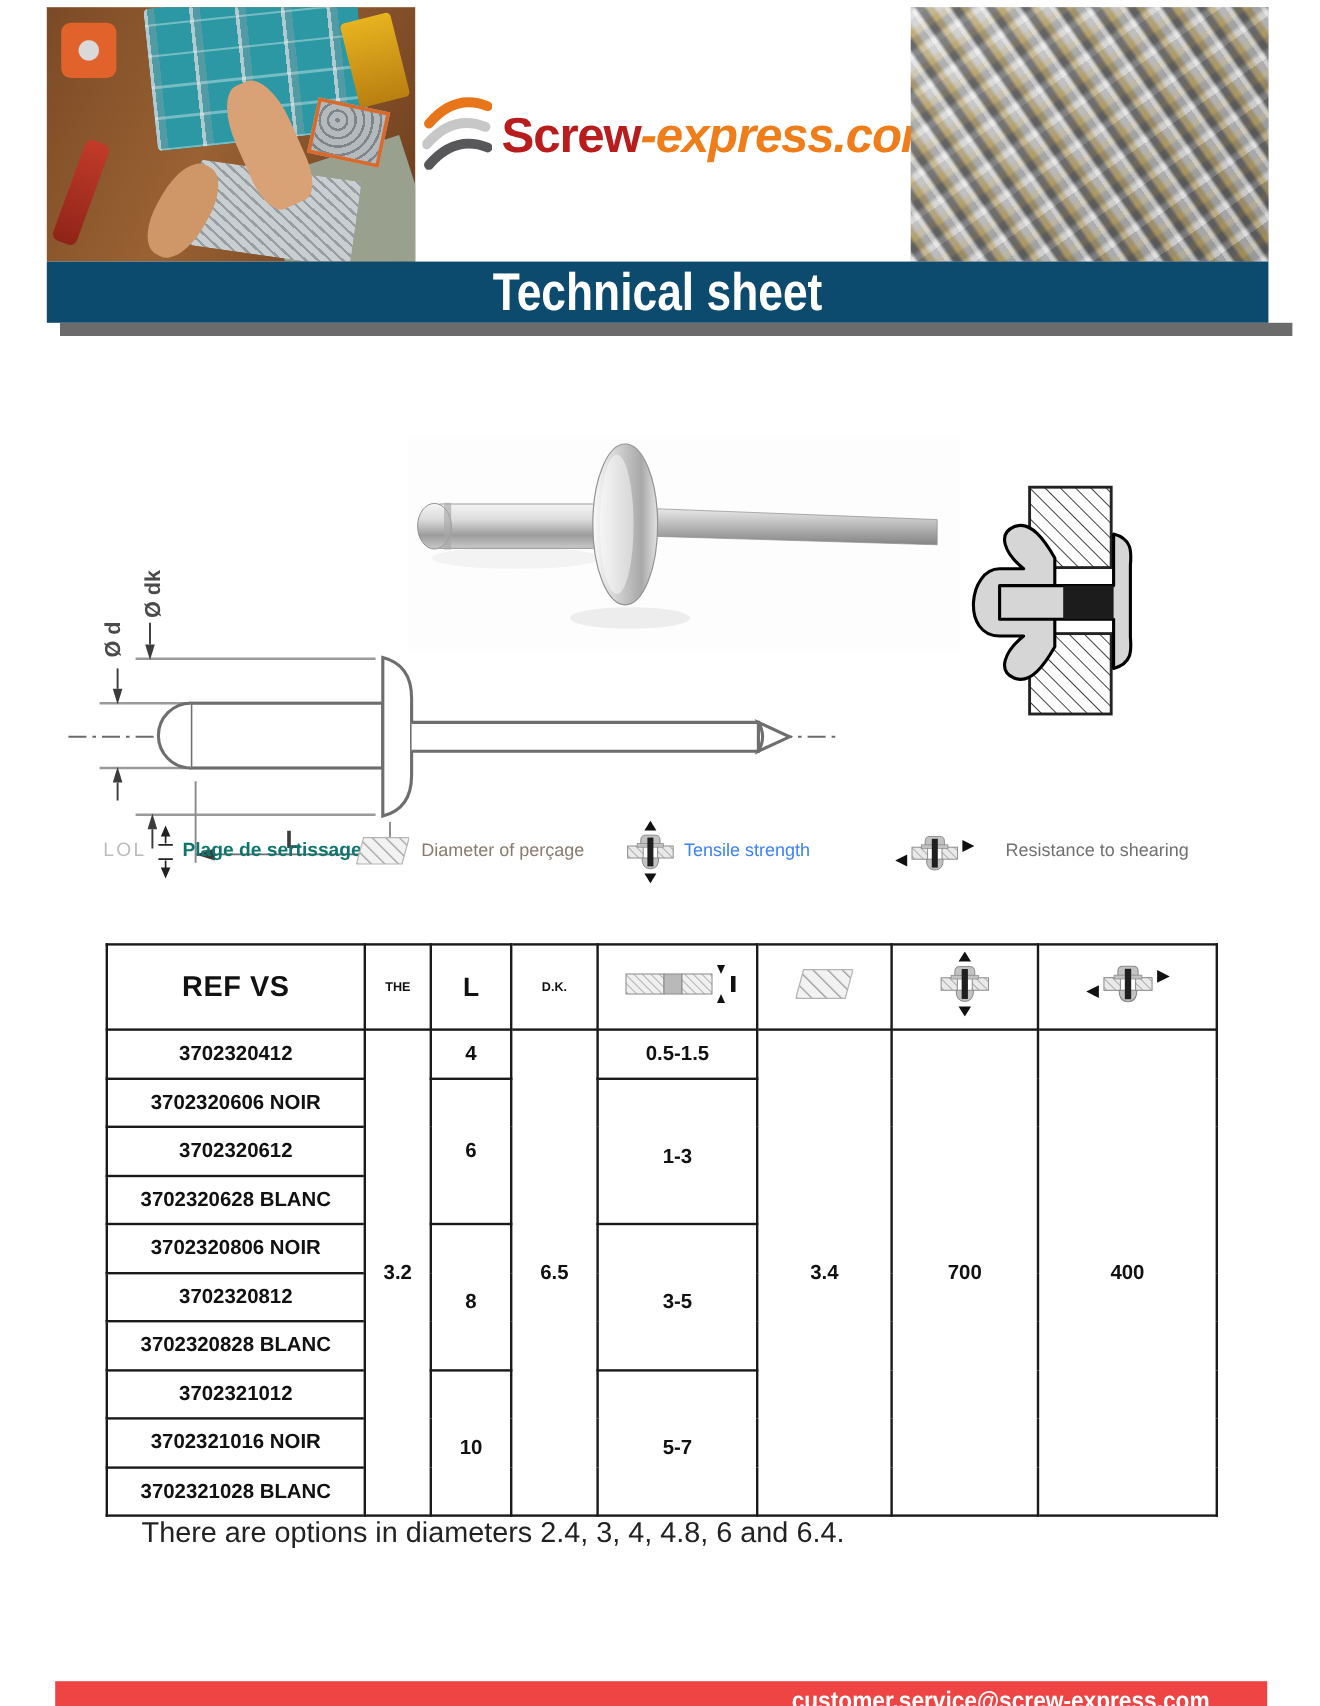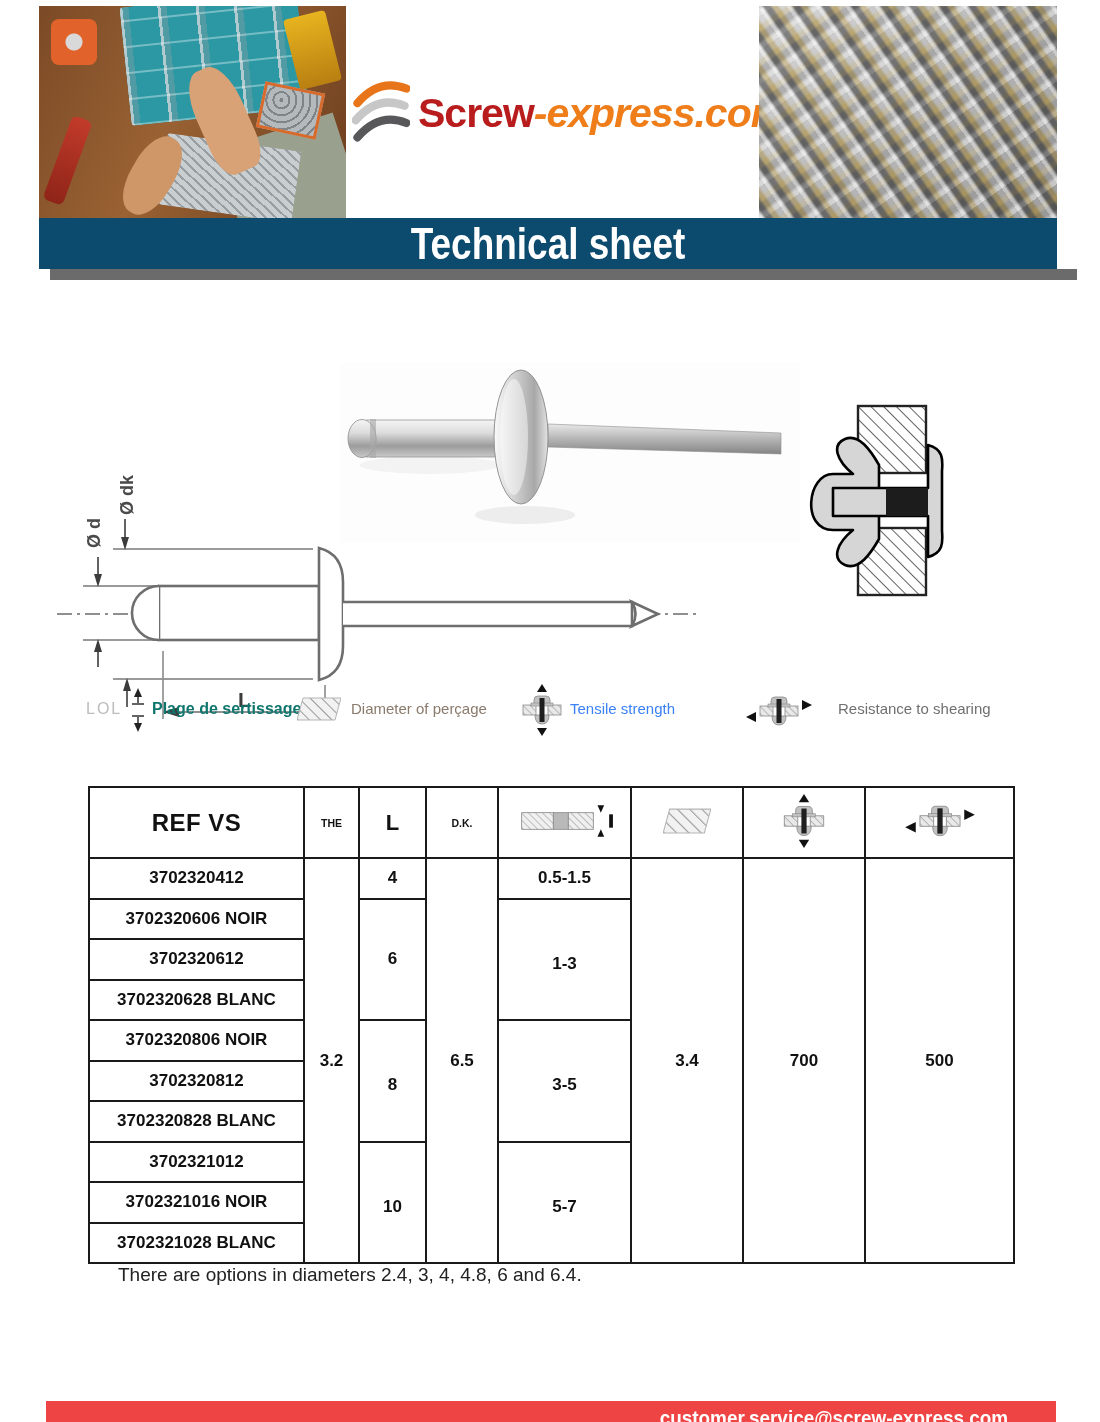--- a/index.html
+++ b/index.html
@@ -66,21 +66,21 @@
   table.spec thead tr { height:71px; }
   table.spec tbody tr { height:40.5px; }
   .h-ref { font-size:24px; letter-spacing:.5px; }
   .h-small { font-size:10.5px; font-weight:bold; }
   .h-l { font-size:22px; }
   td.ref-cell { font-size:17px; }
   td.val { font-size:17px; }
   td.va-top { vertical-align:top; padding-top:9px; }
 
   
-  .note { position:absolute; left:118px; top:1264px; font-size:19px; color:#222; }
+  .note { position:absolute; left:118px; top:1264px; font-size:24px; color:#222; }
   .footer-bar { position:absolute; left:46px; top:1401px; width:1010px; height:33px; background:#ef4444; display:flex; align-items:center; justify-content:flex-end; padding-right:48px; }
   .footer-email { color:#fff; font-size:21px; font-weight:bold; transform:scaleX(.9); transform-origin:right center; letter-spacing:0px; }
 </style>
 </head>
 <body>
 
 <div class="page">
 
   <div class="photo photo-left">
     <div class="pl-sleeve"></div>
@@ -328,21 +328,21 @@
     </thead>
     <tbody>
       <tr>
         <td class="ref-cell">3702320412</td>
         <td class="val" rowspan="10">3.2</td>
         <td class="val">4</td>
         <td class="val" rowspan="10">6.5</td>
         <td class="val">0.5-1.5</td>
         <td class="val" rowspan="10">3.4</td>
         <td class="val" rowspan="10">700</td>
-        <td class="val" rowspan="10">500</td>
+        <td class="val" rowspan="10">400</td>
       </tr>
       <tr>
         <td class="ref-cell">3702320606 NOIR</td>
         <td class="val" rowspan="3">6</td>
         <td class="val va-top" rowspan="3">1-3</td>
       </tr>
       <tr>
           <td class="ref-cell">3702320612</td>
         </tr>
       <tr>

